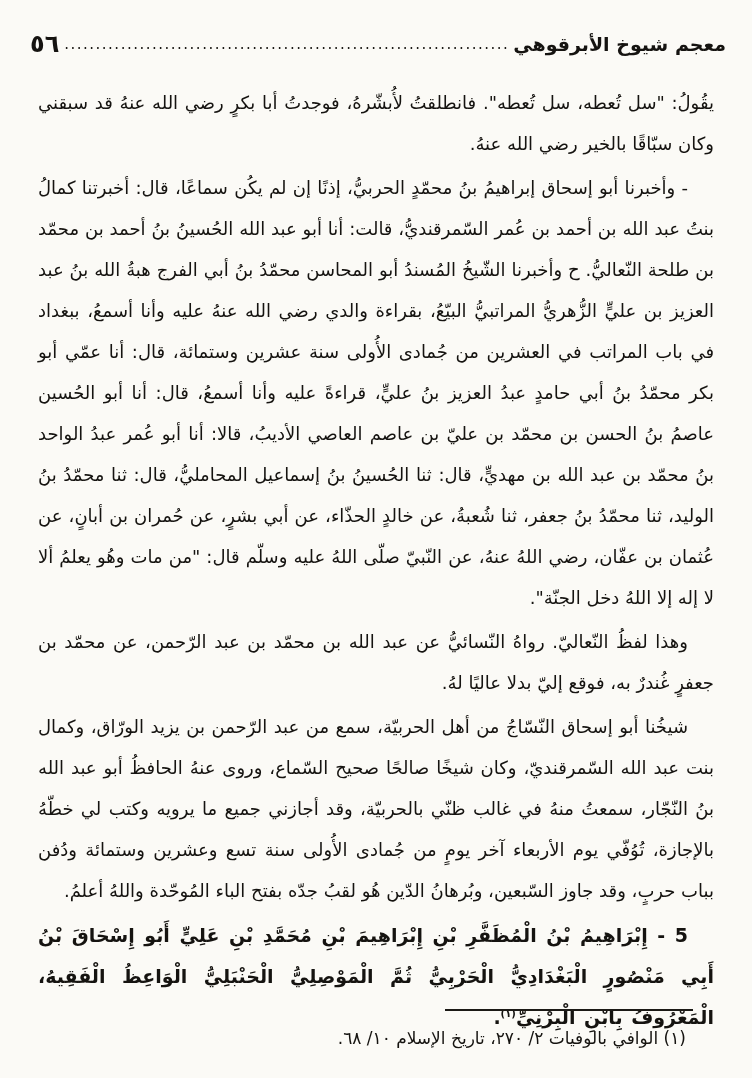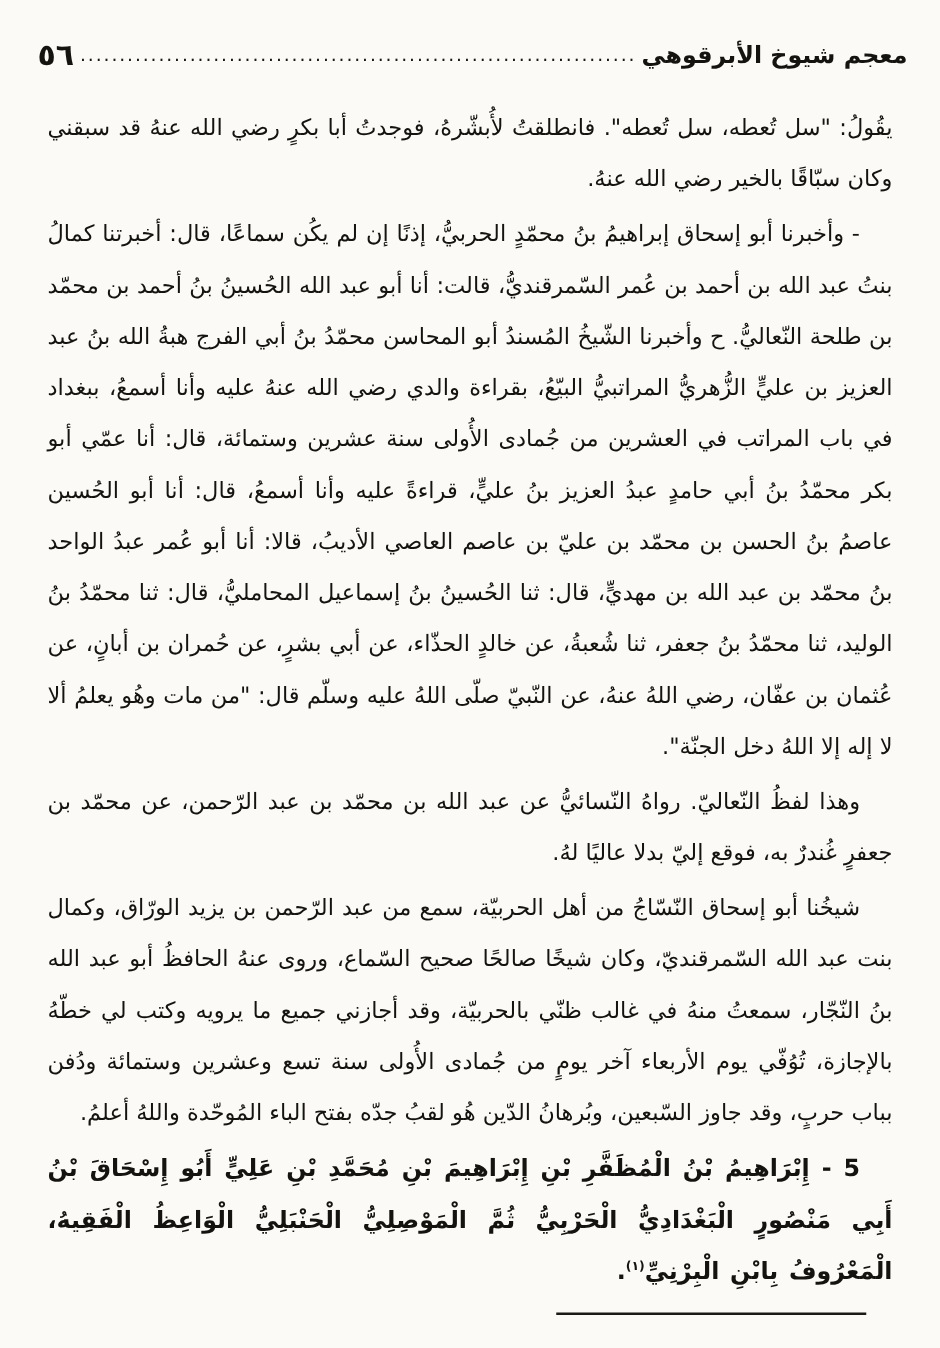--- a/index.html
+++ b/index.html
@@ -99,15 +99,16 @@
   <main class="page-body">
     <p>يقُولُ: "سل تُعطه، سل تُعطه". فانطلقتُ لأُبشّرهُ، فوجدتُ أبا بكرٍ رضي الله عنهُ قد سبقني وكان سبّاقًا بالخير رضي الله عنهُ.</p>
     <p class="indent">- وأخبرنا أبو إسحاق إبراهيمُ بنُ محمّدٍ الحربيُّ، إذنًا إن لم يكُن سماعًا، قال: أخبرتنا كمالُ بنتُ عبد الله بن أحمد بن عُمر السّمرقنديُّ، قالت: أنا أبو عبد الله الحُسينُ بنُ أحمد بن محمّد بن طلحة النّعاليُّ. ح وأخبرنا الشّيخُ المُسندُ أبو المحاسن محمّدُ بنُ أبي الفرج هبةُ الله بنُ عبد العزيز بن عليٍّ الزُّهريُّ المراتبيُّ البيّعُ، بقراءة والدي رضي الله عنهُ عليه وأنا أسمعُ، ببغداد في باب المراتب في العشرين من جُمادى الأُولى سنة عشرين وستمائة، قال: أنا عمّي أبو بكر محمّدُ بنُ أبي حامدٍ عبدُ العزيز بنُ عليٍّ، قراءةً عليه وأنا أسمعُ، قال: أنا أبو الحُسين عاصمُ بنُ الحسن بن محمّد بن عليّ بن عاصم العاصي الأديبُ، قالا: أنا أبو عُمر عبدُ الواحد بنُ محمّد بن عبد الله بن مهديٍّ، قال: ثنا الحُسينُ بنُ إسماعيل المحامليُّ، قال: ثنا محمّدُ بنُ الوليد، ثنا محمّدُ بنُ جعفر، ثنا شُعبةُ، عن خالدٍ الحذّاء، عن أبي بشرٍ، عن حُمران بن أبانٍ، عن عُثمان بن عفّان، رضي اللهُ عنهُ، عن النّبيّ صلّى اللهُ عليه وسلّم قال: "من مات وهُو يعلمُ ألا لا إله إلا اللهُ دخل الجنّة".</p>
     <p class="indent">وهذا لفظُ النّعاليّ. رواهُ النّسائيُّ عن عبد الله بن محمّد بن عبد الرّحمن، عن محمّد بن جعفرٍ غُندرٌ به، فوقع إليّ بدلا عاليًا لهُ.</p>
     <p class="indent">شيخُنا أبو إسحاق النّسّاجُ من أهل الحربيّة، سمع من عبد الرّحمن بن يزيد الورّاق، وكمال بنت عبد الله السّمرقنديّ، وكان شيخًا صالحًا صحيح السّماع، وروى عنهُ الحافظُ أبو عبد الله بنُ النّجّار، سمعتُ منهُ في غالب ظنّي بالحربيّة، وقد أجازني جميع ما يرويه وكتب لي خطّهُ بالإجازة، تُوُفّي يوم الأربعاء آخر يومٍ من جُمادى الأُولى سنة تسع وعشرين وستمائة ودُفن بباب حربٍ، وقد جاوز السّبعين، وبُرهانُ الدّين هُو لقبُ جدّه بفتح الباء المُوحّدة واللهُ أعلمُ.</p>
     <p class="entry-heading indent"><span>5</span> <span>-</span> <span>إِبْرَاهِيمُ بْنُ الْمُظَفَّرِ بْنِ إِبْرَاهِيمَ بْنِ مُحَمَّدِ بْنِ عَلِيٍّ أَبُو إِسْحَاقَ بْنُ أَبِي مَنْصُورٍ الْبَغْدَادِيُّ الْحَرْبِيُّ ثُمَّ الْمَوْصِلِيُّ الْحَنْبَلِيُّ الْوَاعِظُ الْفَقِيهُ، الْمَعْرُوفُ بِابْنِ الْبِرْنِيِّ</span><sup class="fn">(١)</sup><span>.</span></p>
   </main>
 
   <footer class="page-footer">
     <div class="footnote-rule"></div>
+    <p class="footnote"><span>(١)</span> <span>الوافي بالوفيات ٢/ ٢٧٠، تاريخ الإسلام ١٠/ ٦٨.</span></p>
   </footer>
 
 </div>
 
 </body></html>

